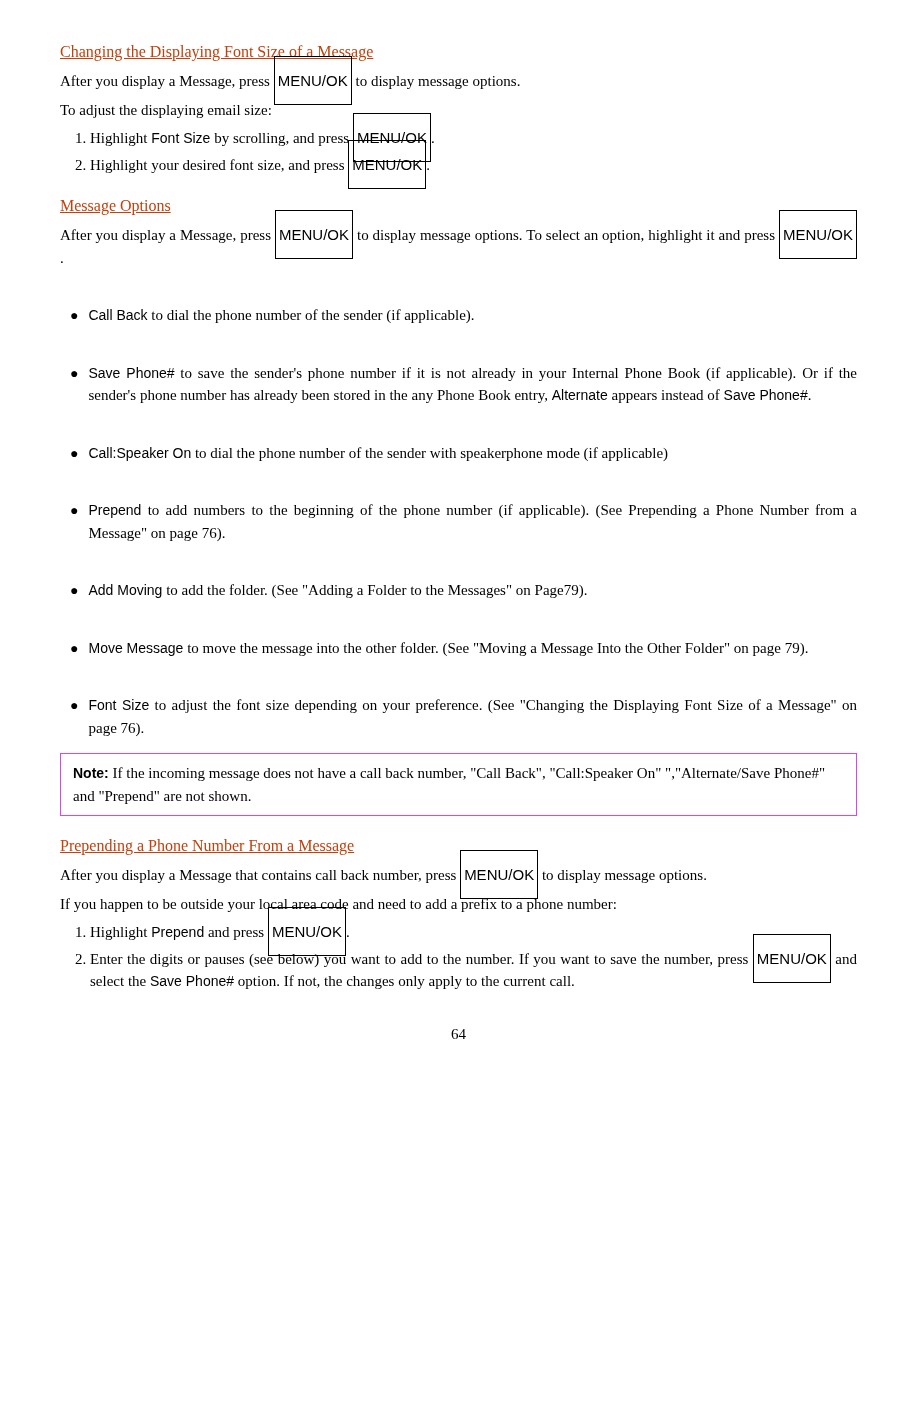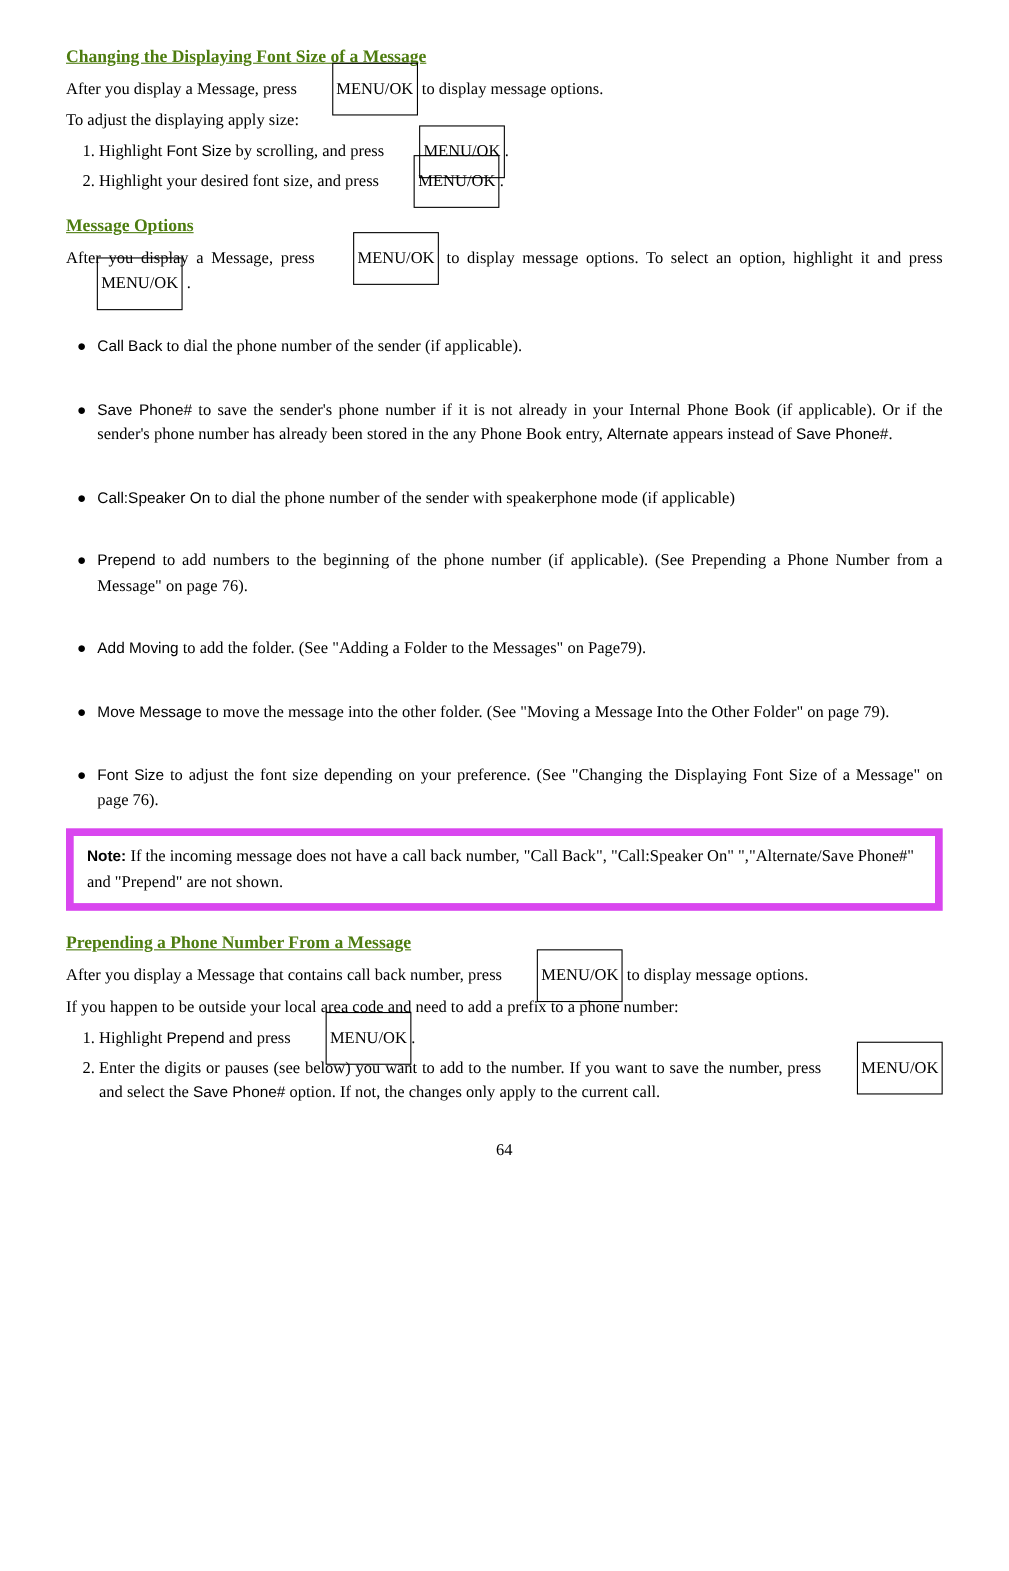--- a/index.html
+++ b/index.html
@@ -14,38 +14,37 @@
       line-height: 1.5;
       color: #000;
       background: #fff;
       width: 917px;
       min-height: 1428px;
       padding: 40px 60px 40px 60px;
     }
 
     .section-title {
       font-size: 16px;
-      font-weight: bold;
-      color: #4d7c0f;
+      font-weight: normal;
+      color: #c2410c;
       margin-bottom: 6px;
       text-decoration: underline;
     }
 
     .body-text {
       margin-bottom: 6px;
       text-align: justify;
     }
 
     .menu-ok-box {
       display: inline;
       border: 1px solid #000;
       padding: 15px 3px;
-      font-family: Liberation Serif, serif;
+      font-family: Liberation Sans, sans-serif;
       font-size: 15px;
-      margin-left: 28px;
     }
 
     .bold-term {
       font-weight: normal;
       font-family: Arial, sans-serif;
       font-size: 14px;
     }
 
     ol {
       margin-left: 30px;
@@ -73,21 +72,21 @@
 
     ul.bullet-list li::before {
       content: "●";
       font-size: 14px;
       margin-right: 10px;
       margin-top: 1px;
       flex-shrink: 0;
     }
 
     .note-box {
-      border: 7px solid #d946ef;
+      border: 1px solid #d946ef;
       padding: 8px 12px;
       margin: 14px 0;
       font-size: 15px;
       line-height: 1.5;
     }
 
     .note-label {
       font-weight: bold;
       font-family: Arial, sans-serif;
       font-size: 14px;
@@ -108,21 +107,21 @@
 
 <div class="section-gap">
   <div class="section-title">Changing the Displaying Font Size of a Message</div>
 
   <p class="body-text">
     <span>After you display a Message, press</span>
     <span class="menu-ok-box">MENU/OK</span>
     <span>to display message options.</span>
   </p>
 
-  <p class="body-text">To adjust the displaying apply size:</p>
+  <p class="body-text">To adjust the displaying email size:</p>
 
   <ol>
     <li>
       <span>Highlight <span class="bold-term">Font Size</span> by scrolling, and press <span class="menu-ok-box">MENU/OK</span>.</span>
     </li>
     <li>
       <span>Highlight your desired font size, and press <span class="menu-ok-box">MENU/OK</span>.</span>
     </li>
   </ol>
 </div>

